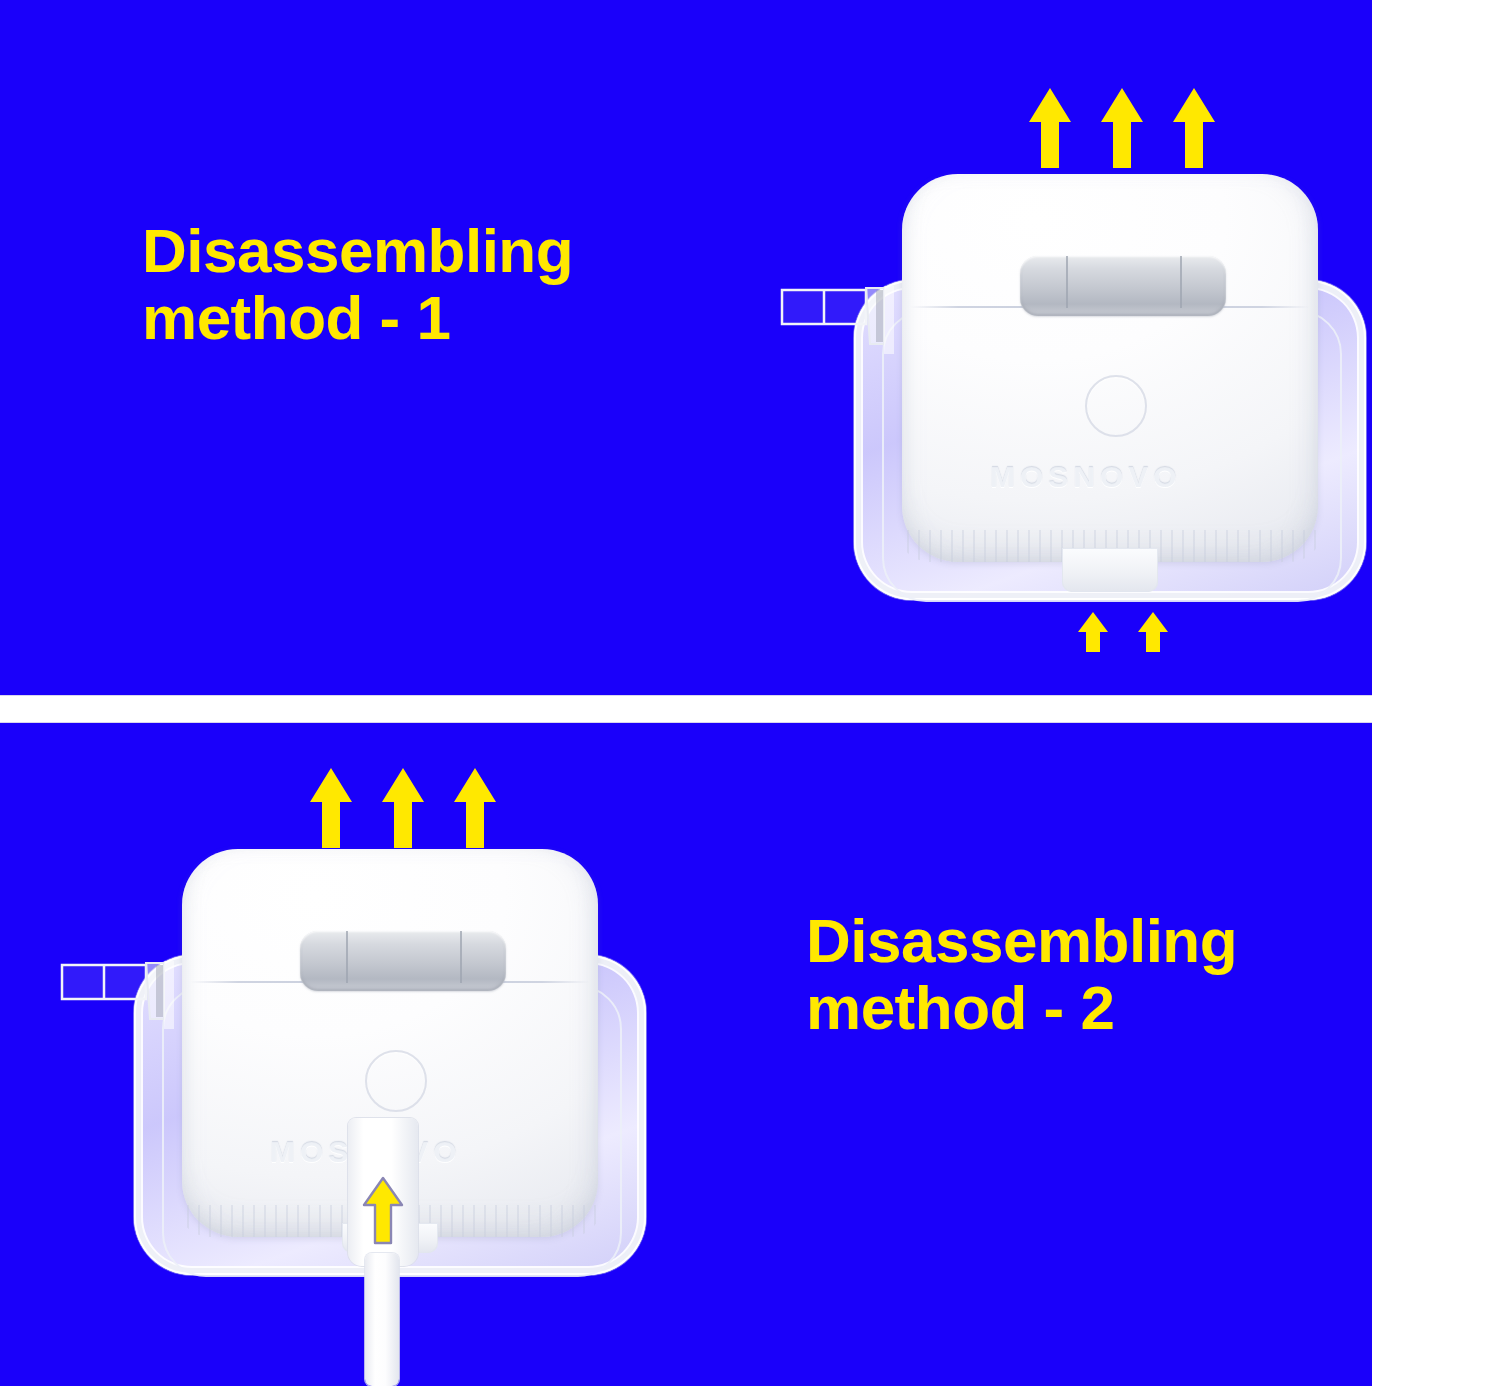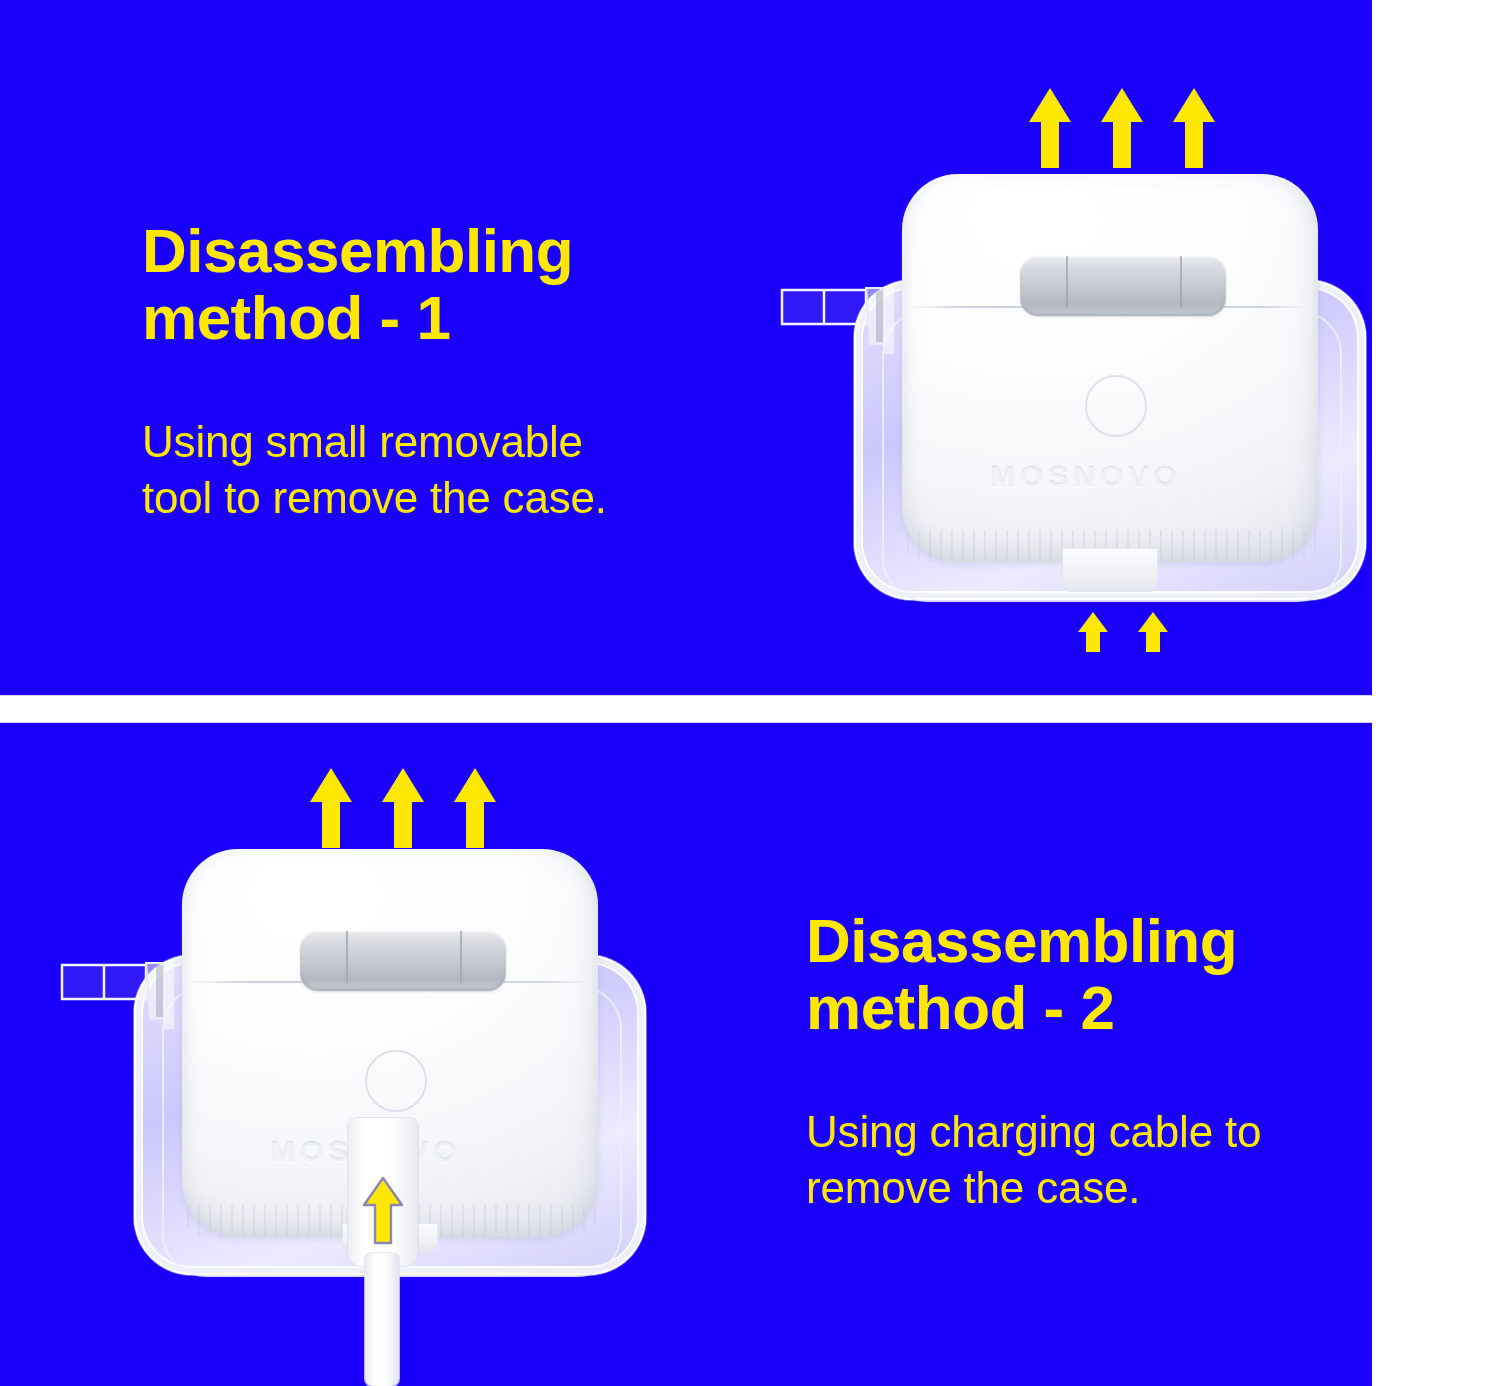--- a/index.html
+++ b/index.html
@@ -188,22 +188,20 @@
 </head>
 <body>
 
 <div id="page">
 
   <div class="panel" id="panel-top">
 
     <div class="textblock" id="text-top">
       <p class="headline">Disassembling
 method - 1</p>
-      <p class="subline">Using small removable
-tool to remove the case.</p>
     </div>
 
     <span class="arrow-up" style="left:1029px; top:88px; width:42px; height:80px;">
       <svg viewBox="0 0 42 80" preserveAspectRatio="none">
           <polygon points="21,0 42,34 30,34 30,80 12,80 12,34 0,34" fill="#ffe800"></polygon>
         </svg>
     </span>
     <span class="arrow-up" style="left:1101px; top:88px; width:42px; height:80px;">
       <svg viewBox="0 0 42 80" preserveAspectRatio="none">
           <polygon points="21,0 42,34 30,34 30,80 12,80 12,34 0,34" fill="#ffe800"></polygon>
@@ -258,22 +256,20 @@
     </div>
   </div>
 
   <div class="divider"></div>
 
   <div class="panel" id="panel-bottom">
 
     <div class="textblock" id="text-bottom" style="top:185px;">
       <p class="headline">Disassembling
 method - 2</p>
-      <p class="subline">Using charging cable to
-remove the case.</p>
     </div>
 
     <span class="arrow-up" style="left:310px; top:45px; width:42px; height:80px;">
       <svg viewBox="0 0 42 80" preserveAspectRatio="none">
           <polygon points="21,0 42,34 30,34 30,80 12,80 12,34 0,34" fill="#ffe800"></polygon>
         </svg>
     </span>
     <span class="arrow-up" style="left:382px; top:45px; width:42px; height:80px;">
       <svg viewBox="0 0 42 80" preserveAspectRatio="none">
           <polygon points="21,0 42,34 30,34 30,80 12,80 12,34 0,34" fill="#ffe800"></polygon>

